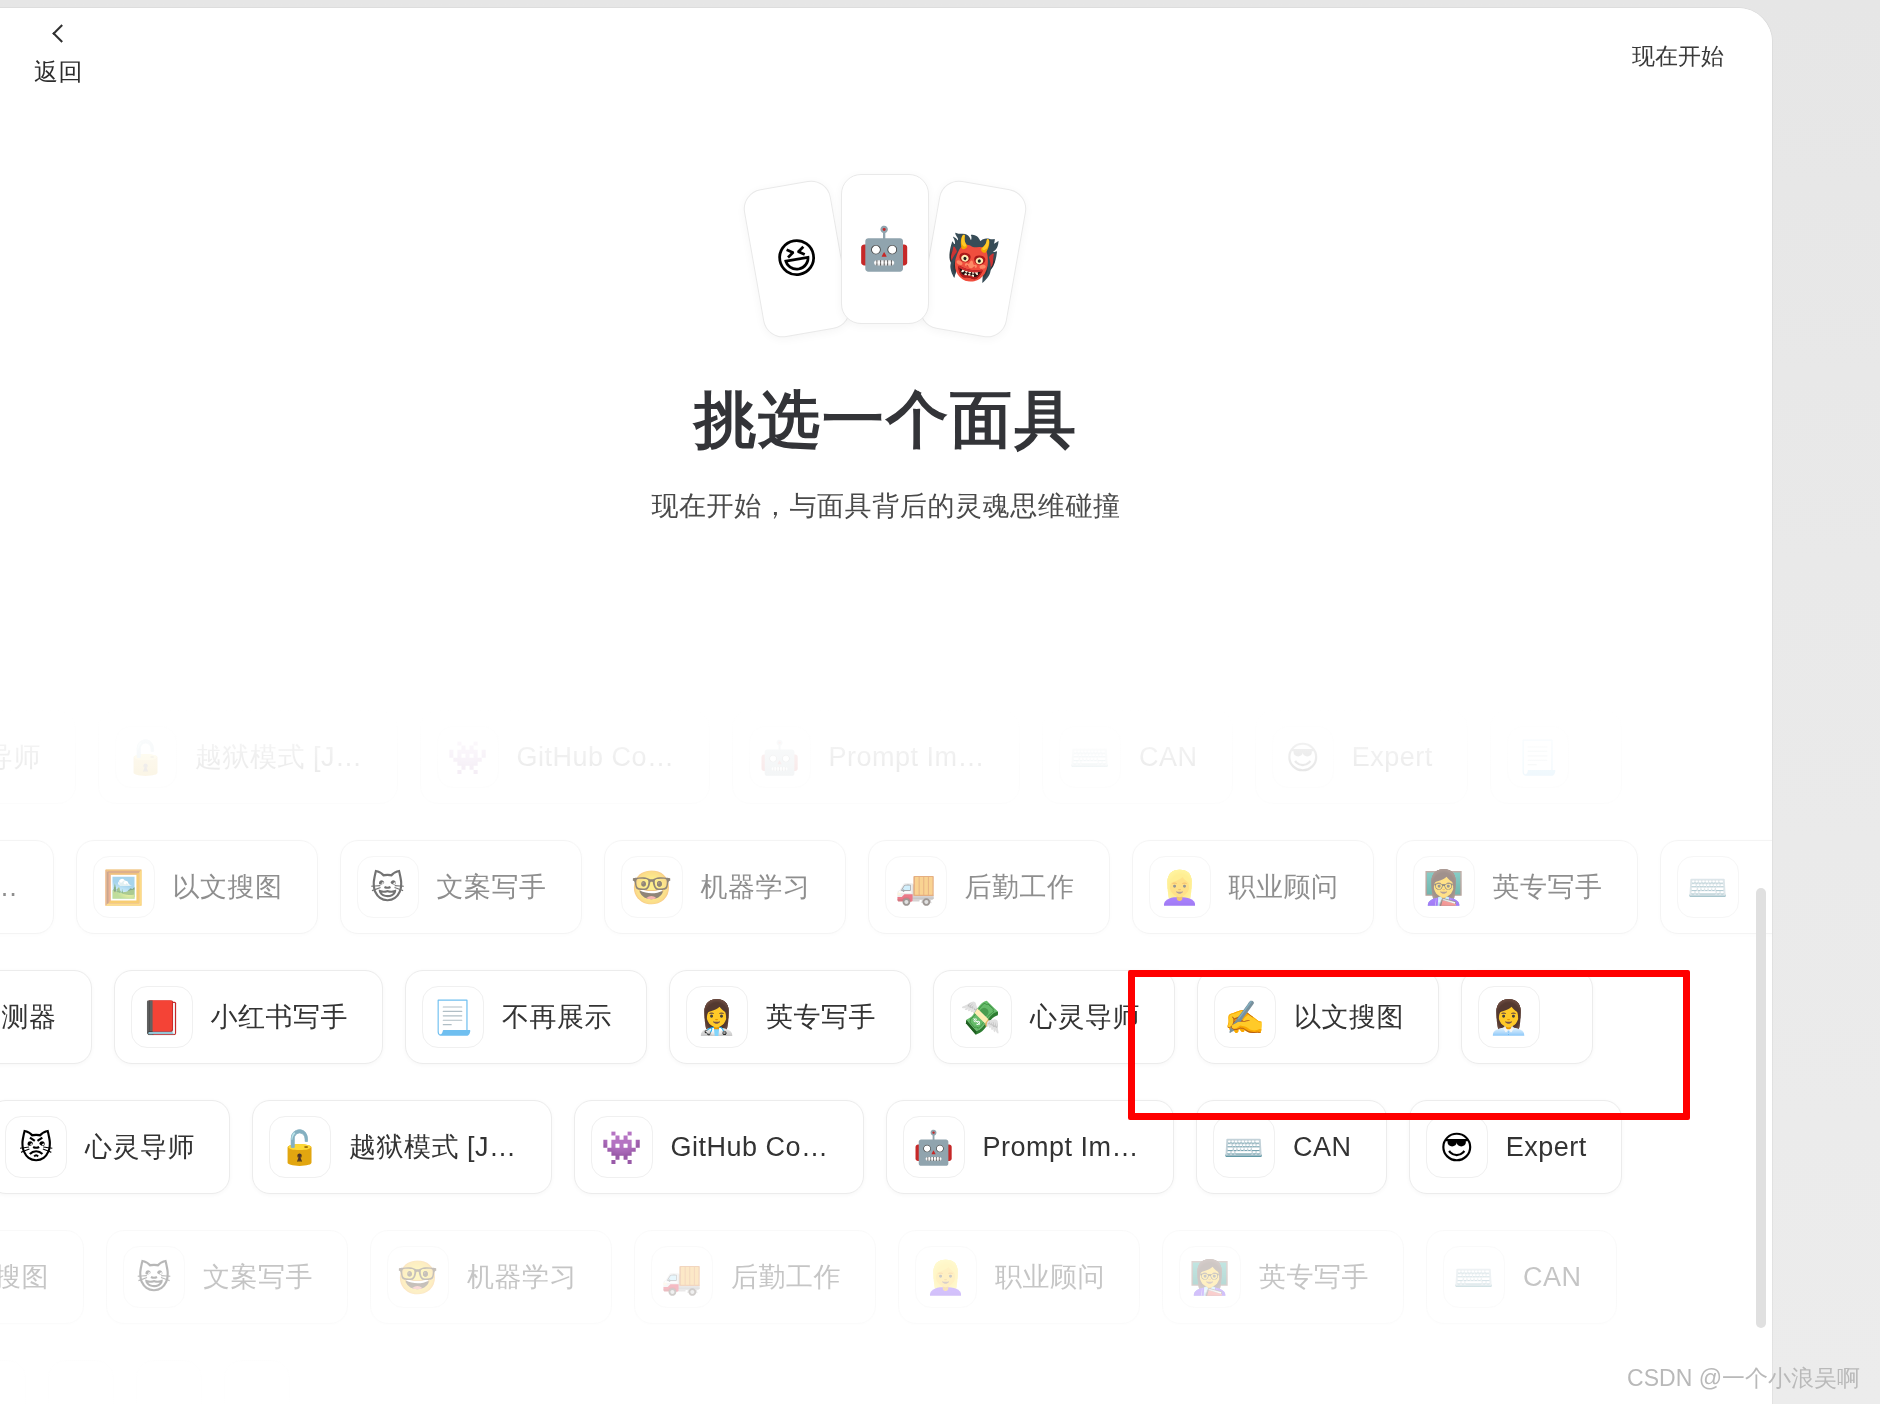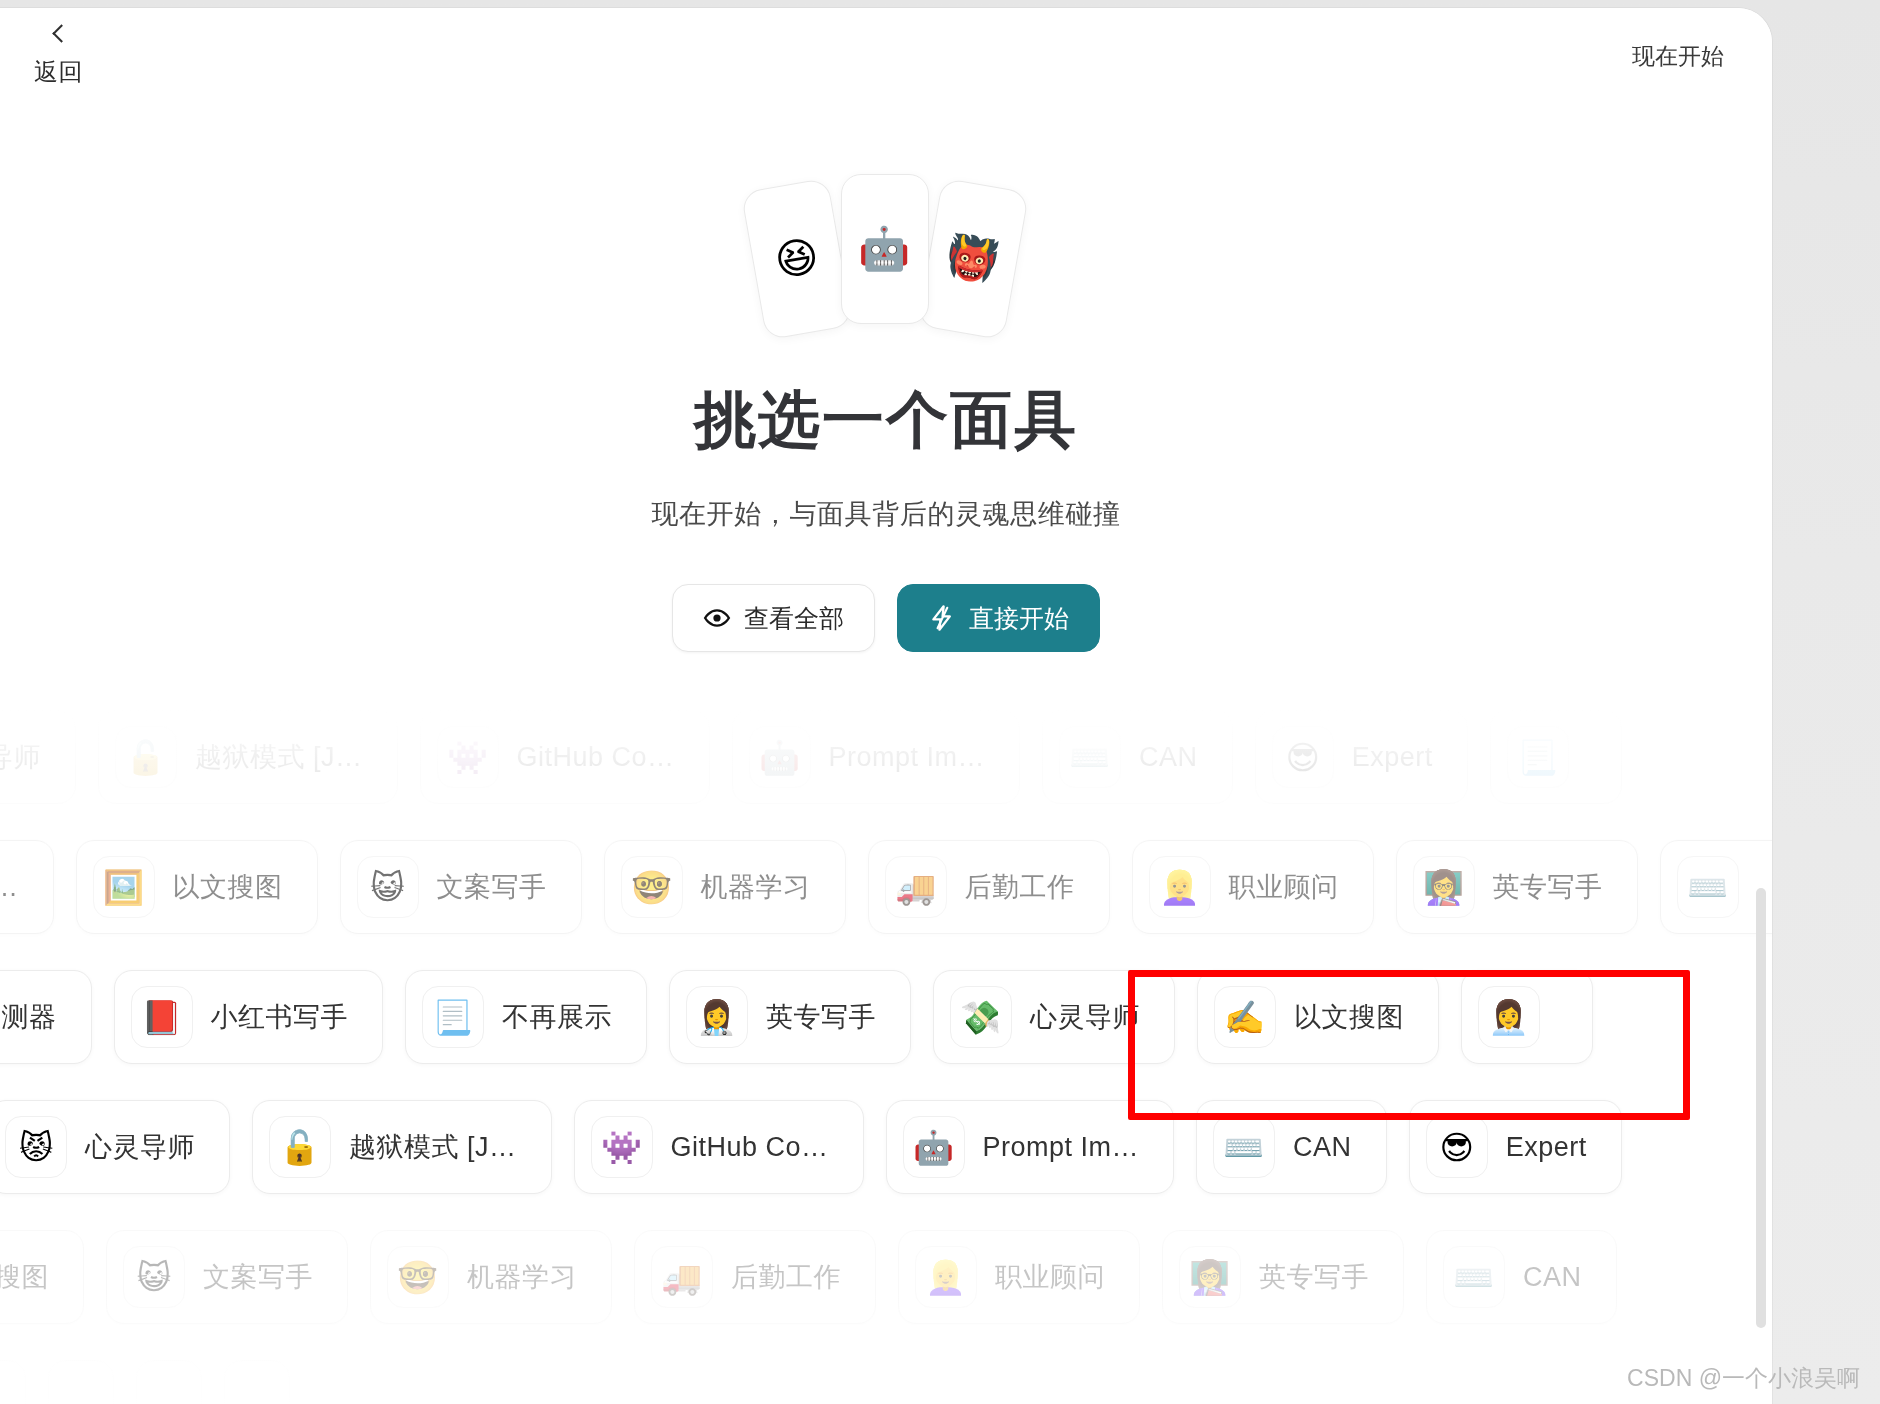--- a/index.html
+++ b/index.html
@@ -88,21 +88,21 @@
   }
   .mcard.left  { left: 17px;  top: 24px;  transform: rotate(-10deg); }
   .mcard.right { left: 193px; top: 24px;  transform: rotate(10deg); }
   .mcard.center{ left: 105px; top: 14px;  z-index: 3; }
 
   .hero-title {
     font-size: 62px; font-weight: 700; color: #333438;
     letter-spacing: 2px; margin-top: 28px;
   }
   .hero-sub {
-    font-size: 27px; color: #4a4a4a; margin-top: 34px; letter-spacing: .6px;
+    font-size: 27px; color: #4a4a4a; margin-top: 26px; letter-spacing: .6px;
   }
   .hero-actions {
     display: flex; gap: 22px; margin-top: 52px;
   }
   .btn {
     display: flex; align-items: center; gap: 13px;
     height: 68px; padding: 0 30px;
     border-radius: 16px;
     font-size: 25px; cursor: pointer;
     user-select: none;
@@ -242,36 +242,20 @@
           <span>👹</span>
         </div>
         <div class="mcard center">
           <span>🤖</span>
         </div>
       </div>
 
       <div class="hero-title">挑选一个面具</div>
       <div class="hero-sub">现在开始，与面具背后的灵魂思维碰撞</div>
 
-      <div class="hero-actions">
-        <div class="btn btn-secondary">
-          <svg class="ico" viewBox="0 0 24 24">
-            <path d="M1.8 12S5.6 5.5 12 5.5 22.2 12 22.2 12 18.4 18.5 12 18.5 1.8 12 1.8 12Z" fill="none" stroke="#111" stroke-width="2"></path>
-            <circle cx="12" cy="12" r="3.1" fill="#111"></circle>
-          </svg>
-          <span>查看全部</span>
-        </div>
-        <div class="btn btn-primary">
-          <svg class="ico" viewBox="0 0 24 24">
-            <path d="M13.4 2 4.6 13.2h6.1L9.8 22l8.9-11.4h-6.2L13.4 2Z" fill="none" stroke="#fff" stroke-width="2" stroke-linejoin="round"></path>
-            <path d="M16.5 3.2 8.2 20.8" stroke="#fff" stroke-width="1.8" stroke-linecap="round"></path>
-          </svg>
-          <span>直接开始</span>
-        </div>
-      </div>
     </div>
 
     <div class="grid-wrap">
         <div class="grid-row row-0">
           <div class="item no-avatar">
             <div class="item-label">心灵导师</div>
           </div>
           <div class="item">
             <div class="item-avatar">🔓</div>
             <div class="item-label">越狱模式 [J…</div>

